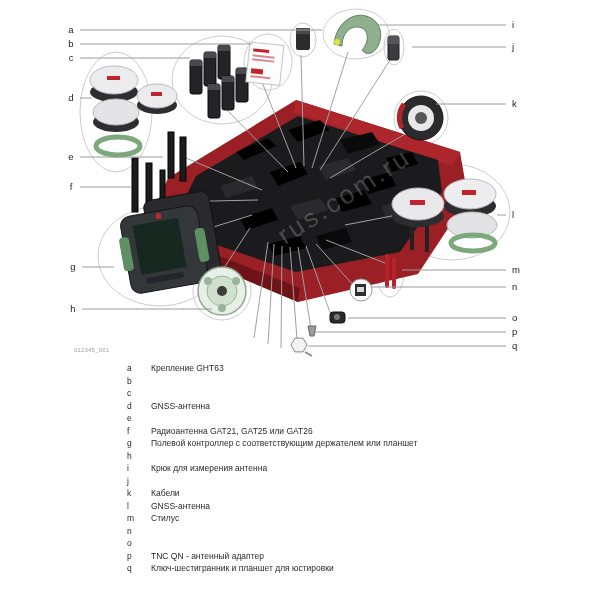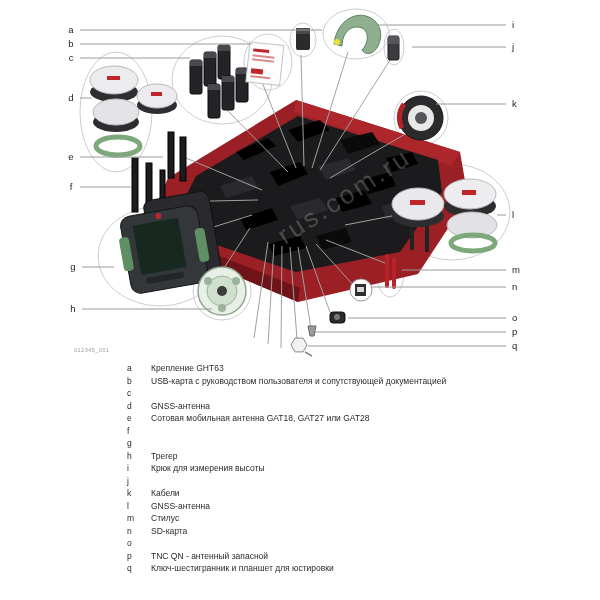--- a/index.html
+++ b/index.html
@@ -257,72 +257,70 @@
 
   <div id="figcode">012345_001</div>
 
   <div id="legend">
     <div class="lrow">
         <div class="lletter">a</div>
         <div class="ltext">Крепление GHT63</div>
       </div>
     <div class="lrow">
         <div class="lletter">b</div>
-        <div class="ltext">USB-карта с руководством пользователя и сопутствующей документацией</div>
       </div>
     <div class="lrow">
         <div class="lletter">c</div>
       </div>
     <div class="lrow">
         <div class="lletter">d</div>
         <div class="ltext">GNSS-антенна</div>
       </div>
     <div class="lrow">
         <div class="lletter">e</div>
-        <div class="ltext">Сотовая мобильная антенна GAT18, GAT27 или GAT28</div>
       </div>
     <div class="lrow">
         <div class="lletter">f</div>
+        <div class="ltext">Радиоантенна GAT21, GAT25 или GAT26</div>
       </div>
     <div class="lrow">
         <div class="lletter">g</div>
+        <div class="ltext">Полевой контроллер с соответствующим держателем или планшет</div>
       </div>
     <div class="lrow">
         <div class="lletter">h</div>
-        <div class="ltext">Трегер</div>
       </div>
     <div class="lrow">
         <div class="lletter">i</div>
-        <div class="ltext">Крюк для измерения высоты</div>
+        <div class="ltext">Крюк для измерения антенна</div>
       </div>
     <div class="lrow">
         <div class="lletter">j</div>
       </div>
     <div class="lrow">
         <div class="lletter">k</div>
         <div class="ltext">Кабели</div>
       </div>
     <div class="lrow">
         <div class="lletter">l</div>
         <div class="ltext">GNSS-антенна</div>
       </div>
     <div class="lrow">
         <div class="lletter">m</div>
         <div class="ltext">Стилус</div>
       </div>
     <div class="lrow">
         <div class="lletter">n</div>
-        <div class="ltext">SD-карта</div>
       </div>
     <div class="lrow">
         <div class="lletter">o</div>
       </div>
     <div class="lrow">
         <div class="lletter">p</div>
-        <div class="ltext">TNC QN - антенный запасной</div>
+        <div class="ltext">TNC QN - антенный адаптер</div>
       </div>
     <div class="lrow">
         <div class="lletter">q</div>
         <div class="ltext">Ключ-шестигранник и планшет для юстировки</div>
       </div>
   </div>
 
 </div>
 
 </body></html>

